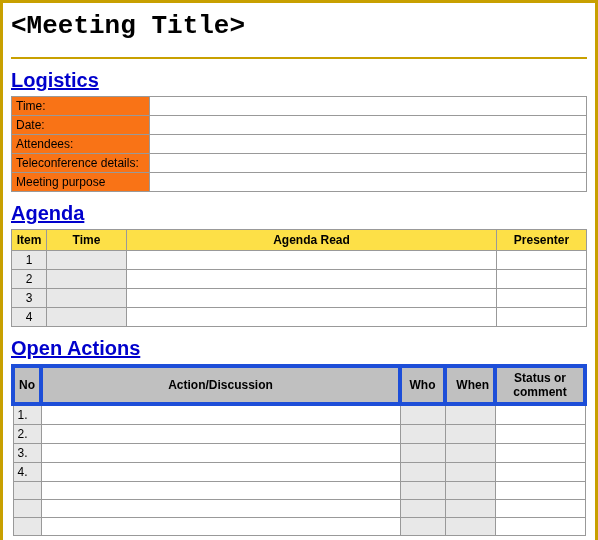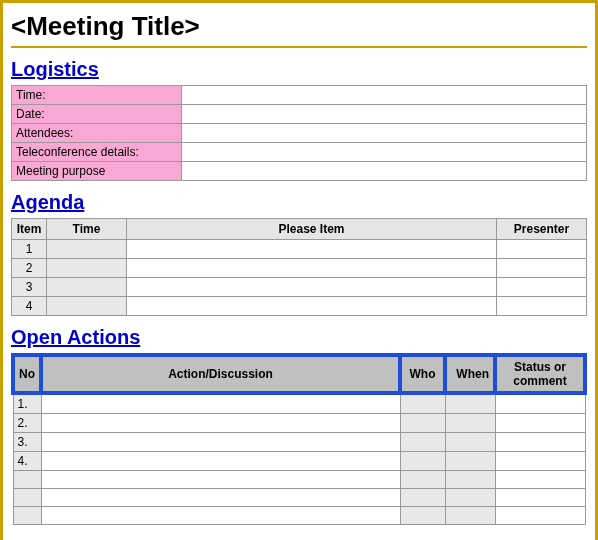--- a/index.html
+++ b/index.html
@@ -12,22 +12,22 @@
       width: 598px;
       min-height: 540px;
     }
 
     .page-title {
       font-size: 26px;
       font-weight: bold;
       color: #000;
       margin-bottom: 8px;
       border-bottom: 2px solid #c8a000;
-      padding-bottom: 4px;
-      font-family: Liberation Sans, sans-serif;
+      padding-bottom: 16px;
+      font-family: Liberation Mono, monospace;
     }
 
     .section-title {
       font-size: 20px;
       font-weight: bold;
       color: #0000cc;
       text-decoration: underline;
       margin: 10px 0 4px 0;
     }
 
@@ -36,36 +36,36 @@
       width: 100%;
       border-collapse: collapse;
       margin-bottom: 10px;
     }
     .logistics-table td {
       border: 1px solid #999;
       padding: 2px 4px;
       height: 18px;
     }
     .logistics-table td.label-cell {
-      background-color: #f9a8d4;
-      width: 170px;
+      background-color: #f97316;
+      width: 138px;
       font-weight: normal;
     }
     .logistics-table td.value-cell {
       background-color: #fff;
     }
 
     
     .agenda-table {
       width: 100%;
       border-collapse: collapse;
       margin-bottom: 10px;
     }
     .agenda-table th {
-      background-color: #e5e5e5;
+      background-color: #fde047;
       border: 1px solid #999;
       padding: 3px 4px;
       text-align: center;
       font-weight: bold;
     }
     .agenda-table td {
       border: 1px solid #999;
       padding: 2px 4px;
       height: 18px;
       text-align: center;
@@ -162,21 +162,21 @@
     </tbody>
 </table>
 
 <div class="section-title">Agenda</div>
 
 <table class="agenda-table">
   <thead>
     <tr>
       <th style="width:35px;">Item</th>
       <th style="width:80px;">Time</th>
-      <th>Please Item</th>
+      <th>Agenda Read</th>
       <th style="width:90px;">Presenter</th>
     </tr>
   </thead>
   <tbody id="agenda-body">
       <tr>
     <td class="num-cell">1</td>
     <td class="time-cell"></td>
     <td class="item-cell"></td>
     <td class="presenter-cell"></td>
   </tr>

